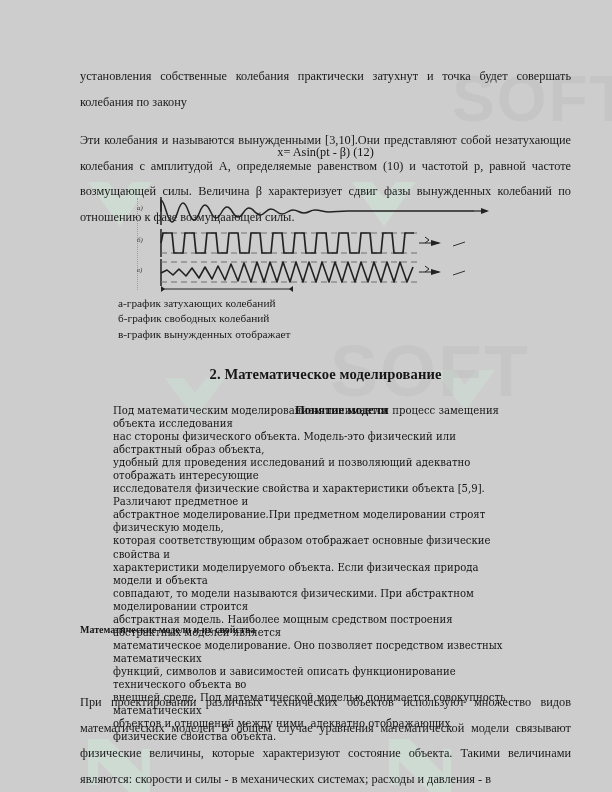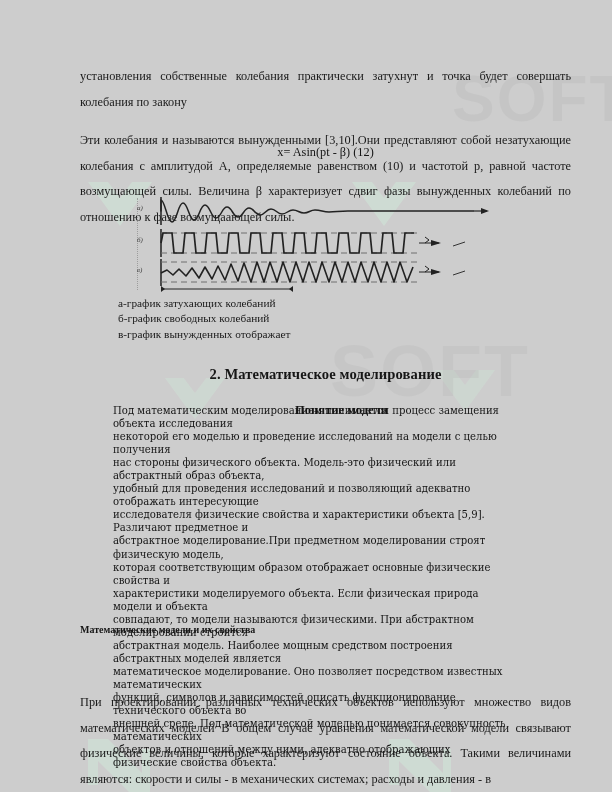--- a/index.html
+++ b/index.html
@@ -239,21 +239,20 @@
     <div>а-график затухающих колебаний</div>
     <div>б-график свободных колебаний</div>
     <div>в-график вынужденных отображает</div>
   </div>
 
   <h2 class="h-main" style="top:366px; margin:0;">2. Математическое моделирование</h2>
   <h3 class="h-sub" style="top:387px; margin:16px;">Понятие модели</h3>
 
   <div class="block-dense" style="top:404px;">
     <div>Под математическим моделированием понимается процесс замещения объекта исследования</div>
-    <div>некоторой его моделью и проведение исследований на модели с целью получения</div>
     <div>нас стороны физического объекта. Модель-это физический или абстрактный образ объекта,</div>
     <div>удобный для проведения исследований и позволяющий адекватно отображать интересующие</div>
     <div>исследователя физические свойства и характеристики объекта [5,9]. Различают предметное и</div>
     <div>абстрактное моделирование.При предметном моделировании строят физическую модель,</div>
     <div>которая соответствующим образом отображает основные физические свойства и</div>
     <div>характеристики моделируемого объекта. Если физическая природа модели и объекта</div>
     <div>совпадают, то модели называются физическими. При абстрактном моделировании строится</div>
     <div>абстрактная модель. Наиболее мощным средством построения абстрактных моделей является</div>
     <div>математическое моделирование. Оно позволяет посредством известных математических</div>
     <div>функций, символов и зависимостей описать функционирование технического объекта во</div>

